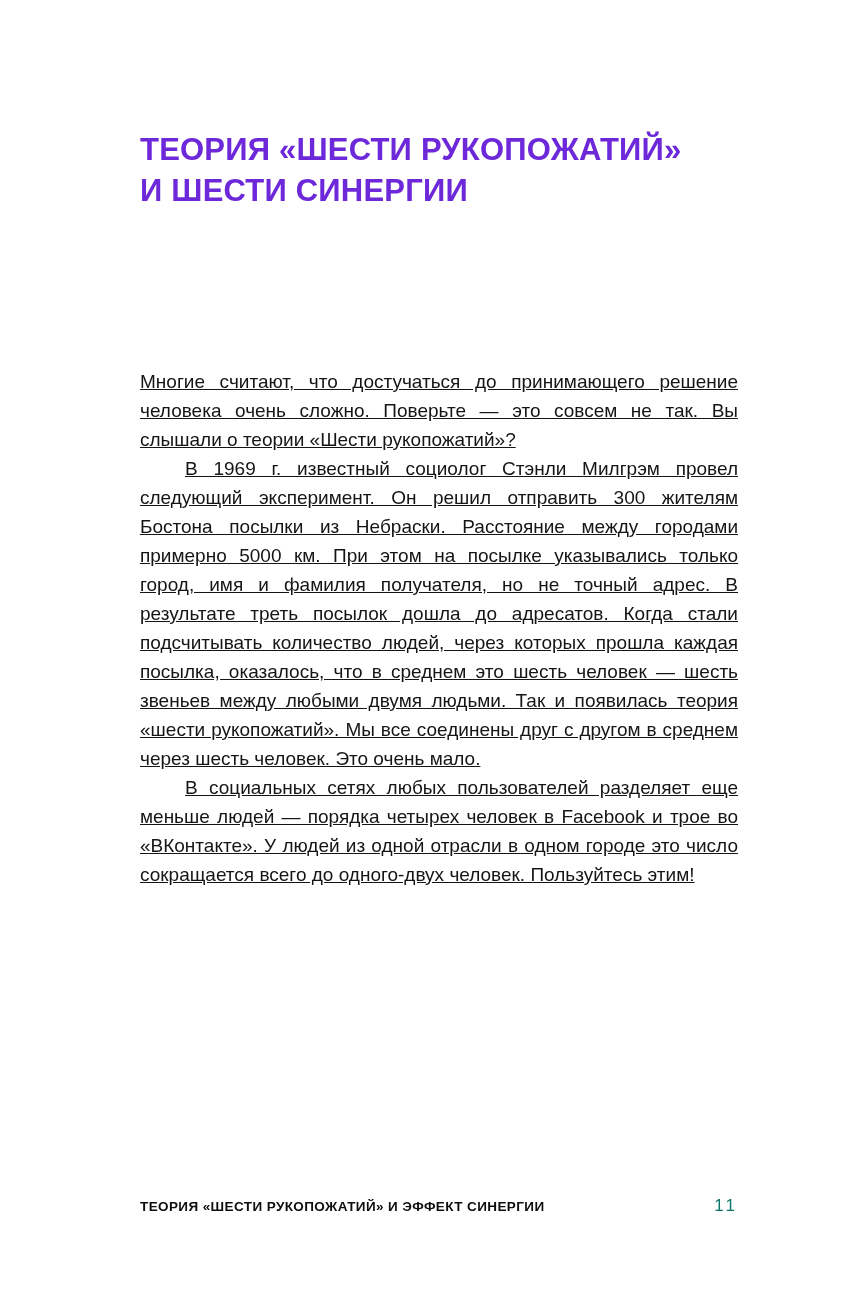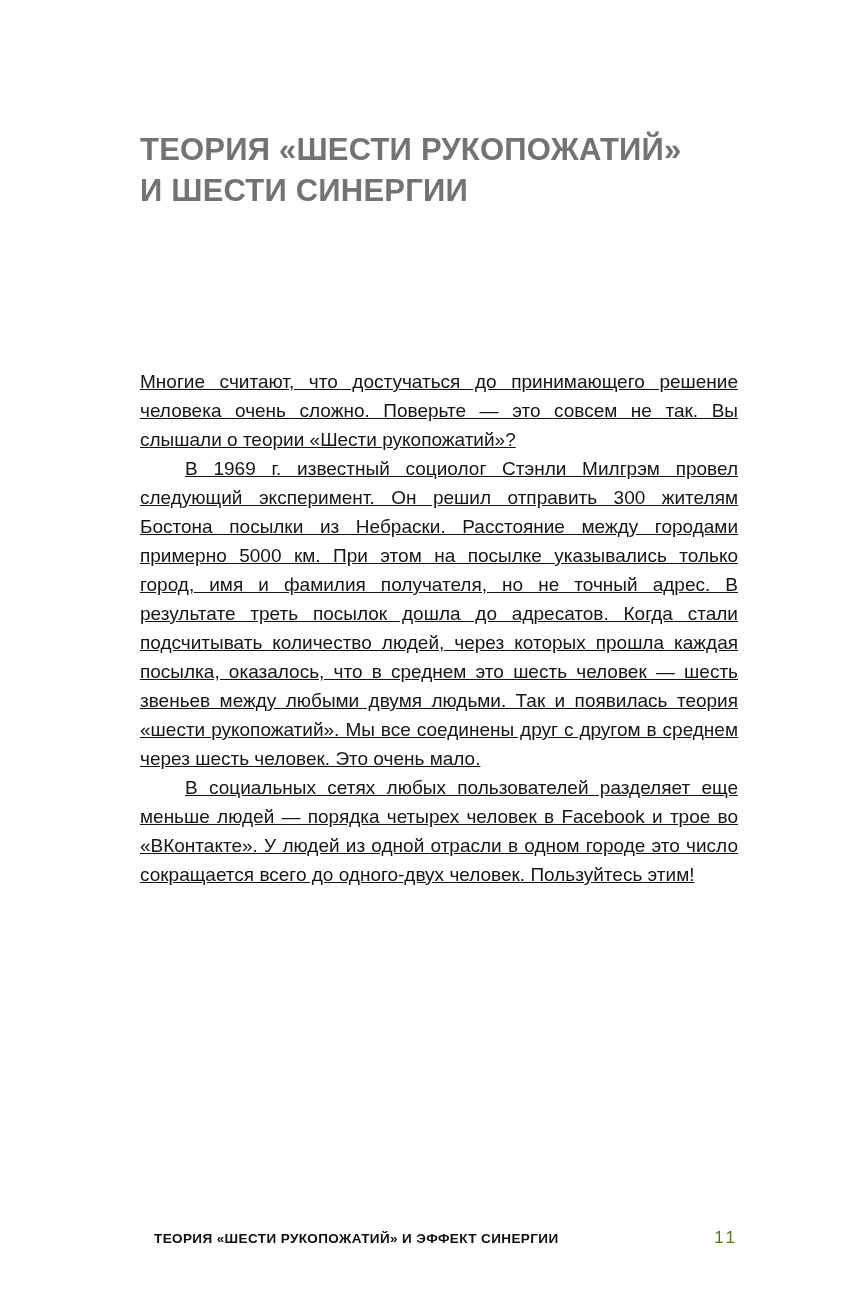--- a/index.html
+++ b/index.html
@@ -19,21 +19,21 @@
     position: absolute;
     left: 140px;
     right: 125px;
     top: 130px;
   }
   .chapter-title {
     font-size: 31px;
     font-weight: bold;
     line-height: 1.32;
     letter-spacing: 0.2px;
-    color: #737373;
+    color: #6d28d9;
     margin-bottom: 155px;
   }
   .chapter-title .title-line { display: block; }
   .body-text {
     font-size: 19px;
     line-height: 29px;
     text-align: justify;
     color: #151515;
     text-decoration: underline;
   }
@@ -54,27 +54,25 @@
     display: flex;
     justify-content: space-between;
     align-items: baseline;
   }
   .running-title {
     font-size: 13.5px;
     font-weight: bold;
     letter-spacing: 0.4px;
     color: #0d0d0d;
     text-transform: uppercase;
-    margin-left: 14px;
   }
   .page-number {
     font-size: 17px;
     letter-spacing: 3px;
-    color: #4d7c0f;
-    margin-top: 32px;
+    color: #0f766e;
   }
 </style>
 </head>
 <body>
 
 <div class="page">
   <div class="content">
 
     <h1 class="chapter-title">
       <span class="title-line">ТЕОРИЯ «ШЕСТИ РУКОПОЖАТИЙ»</span>

